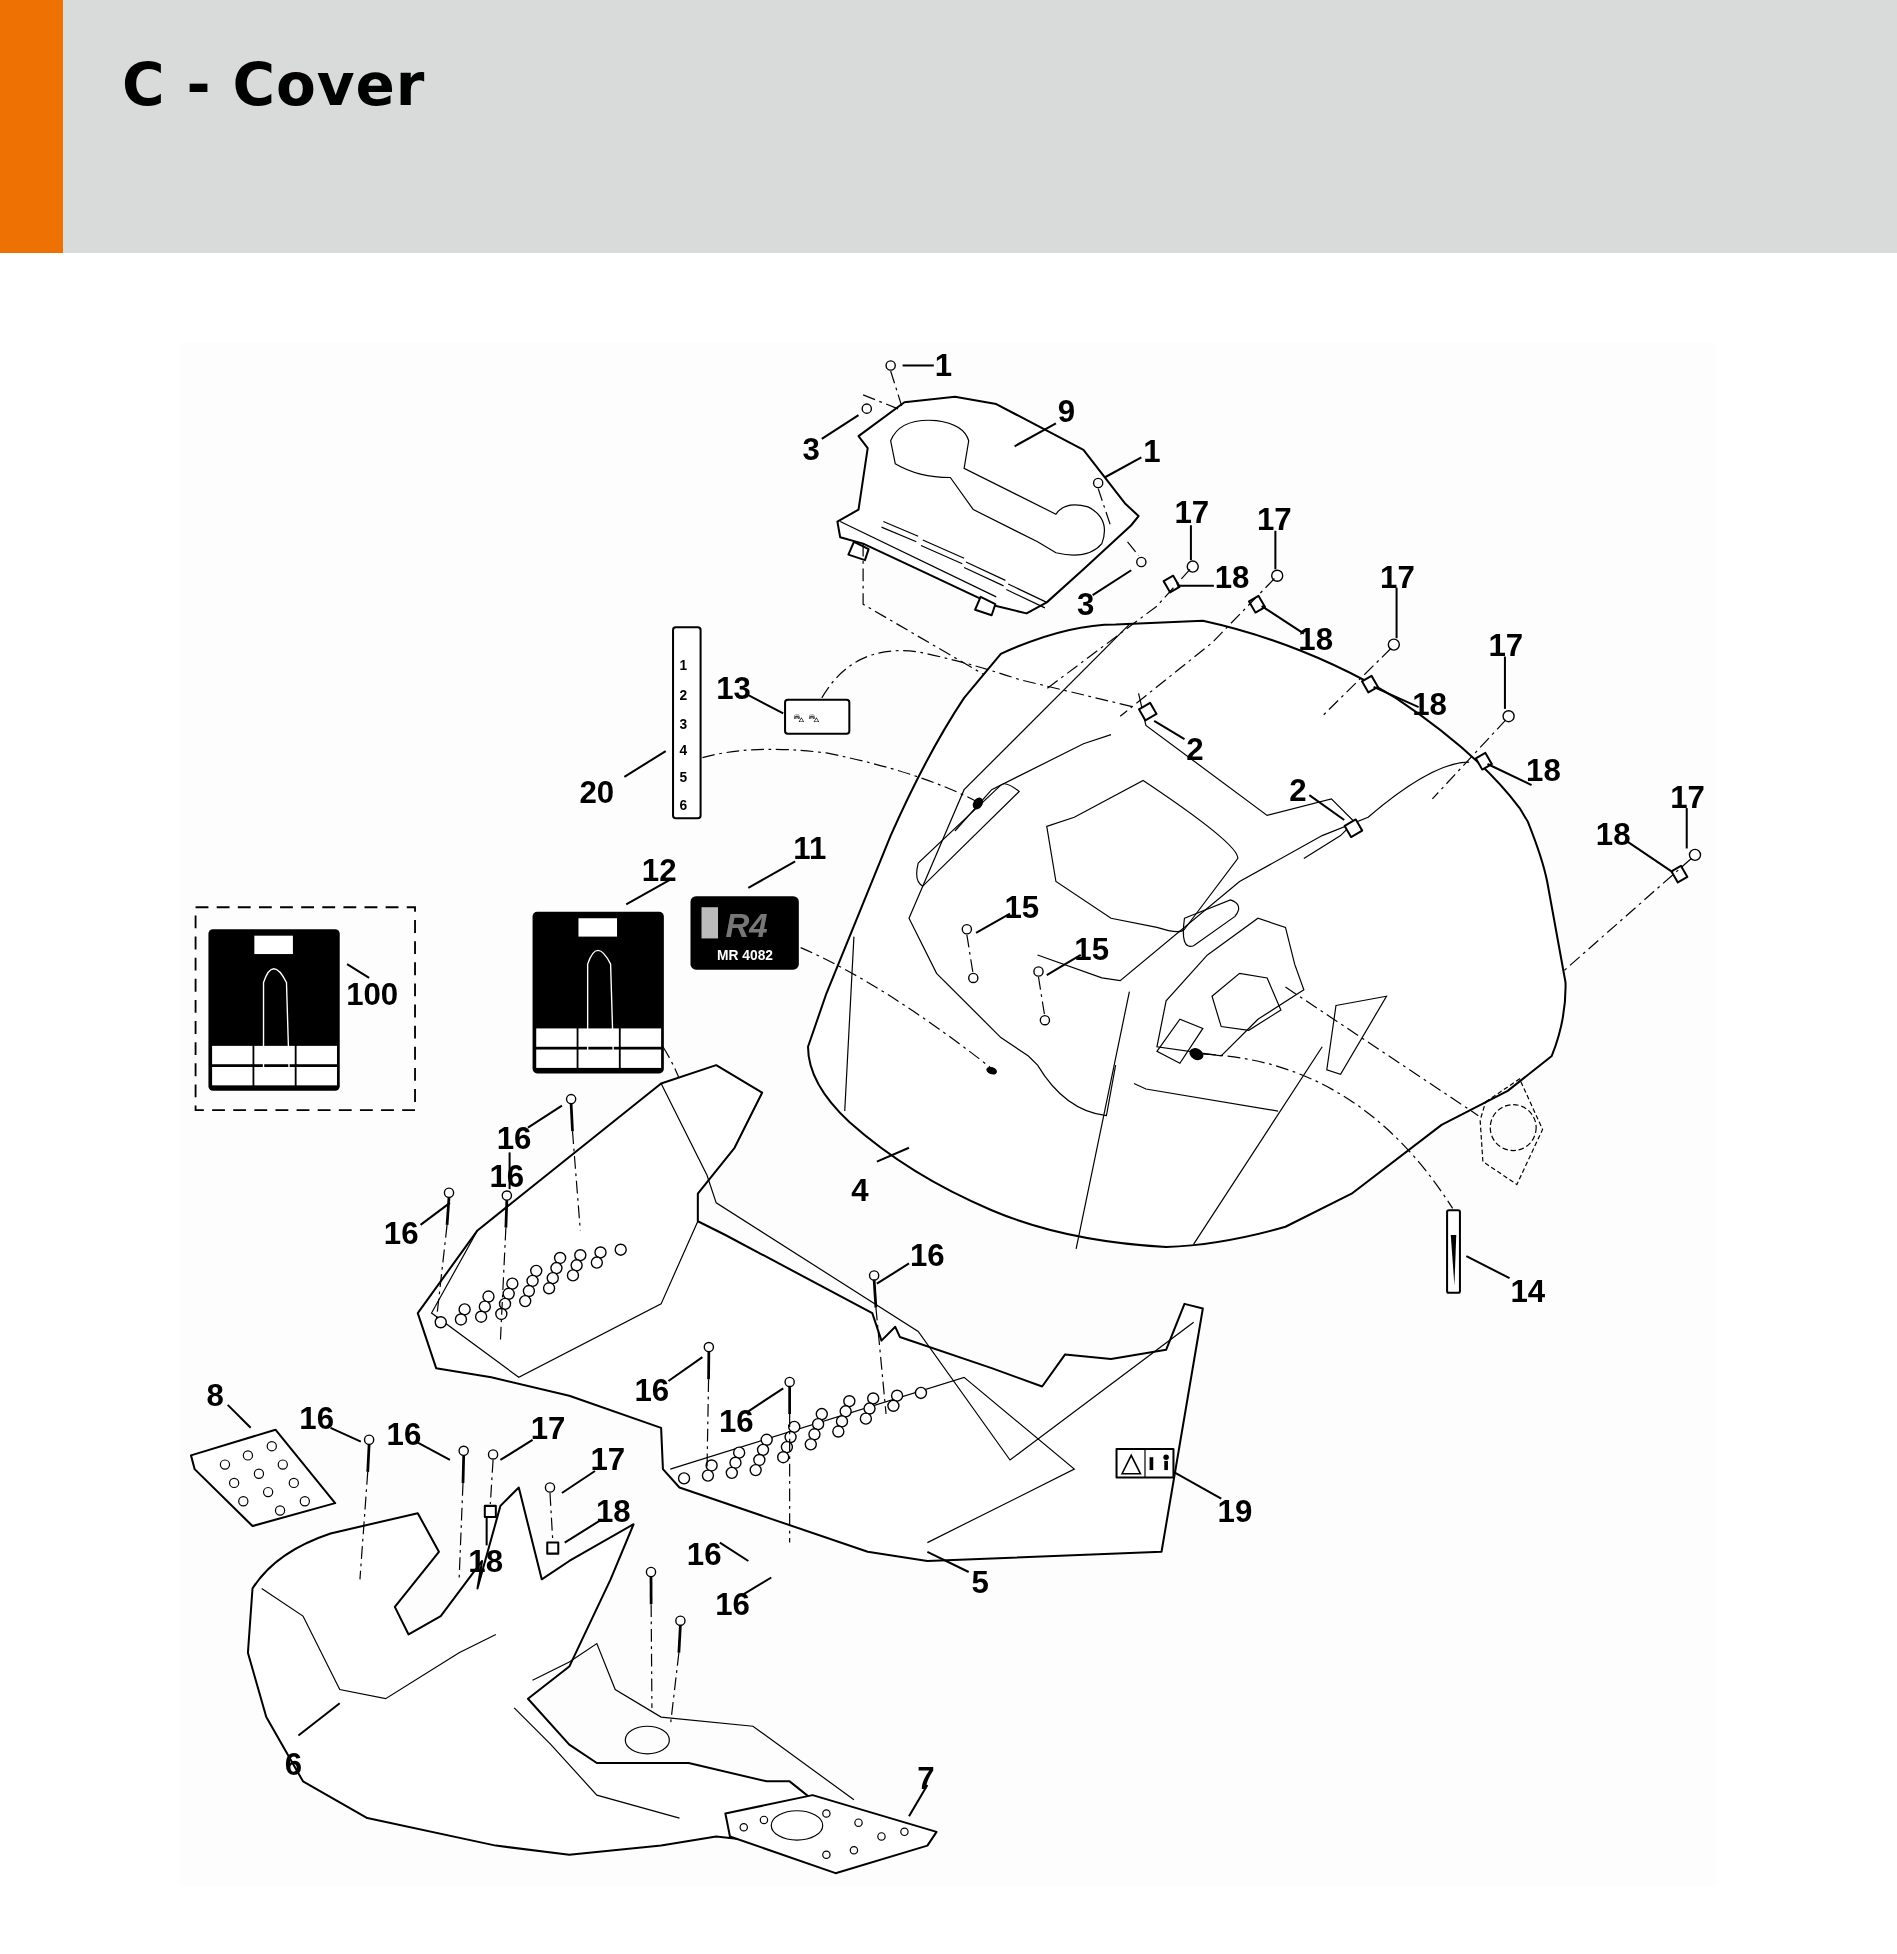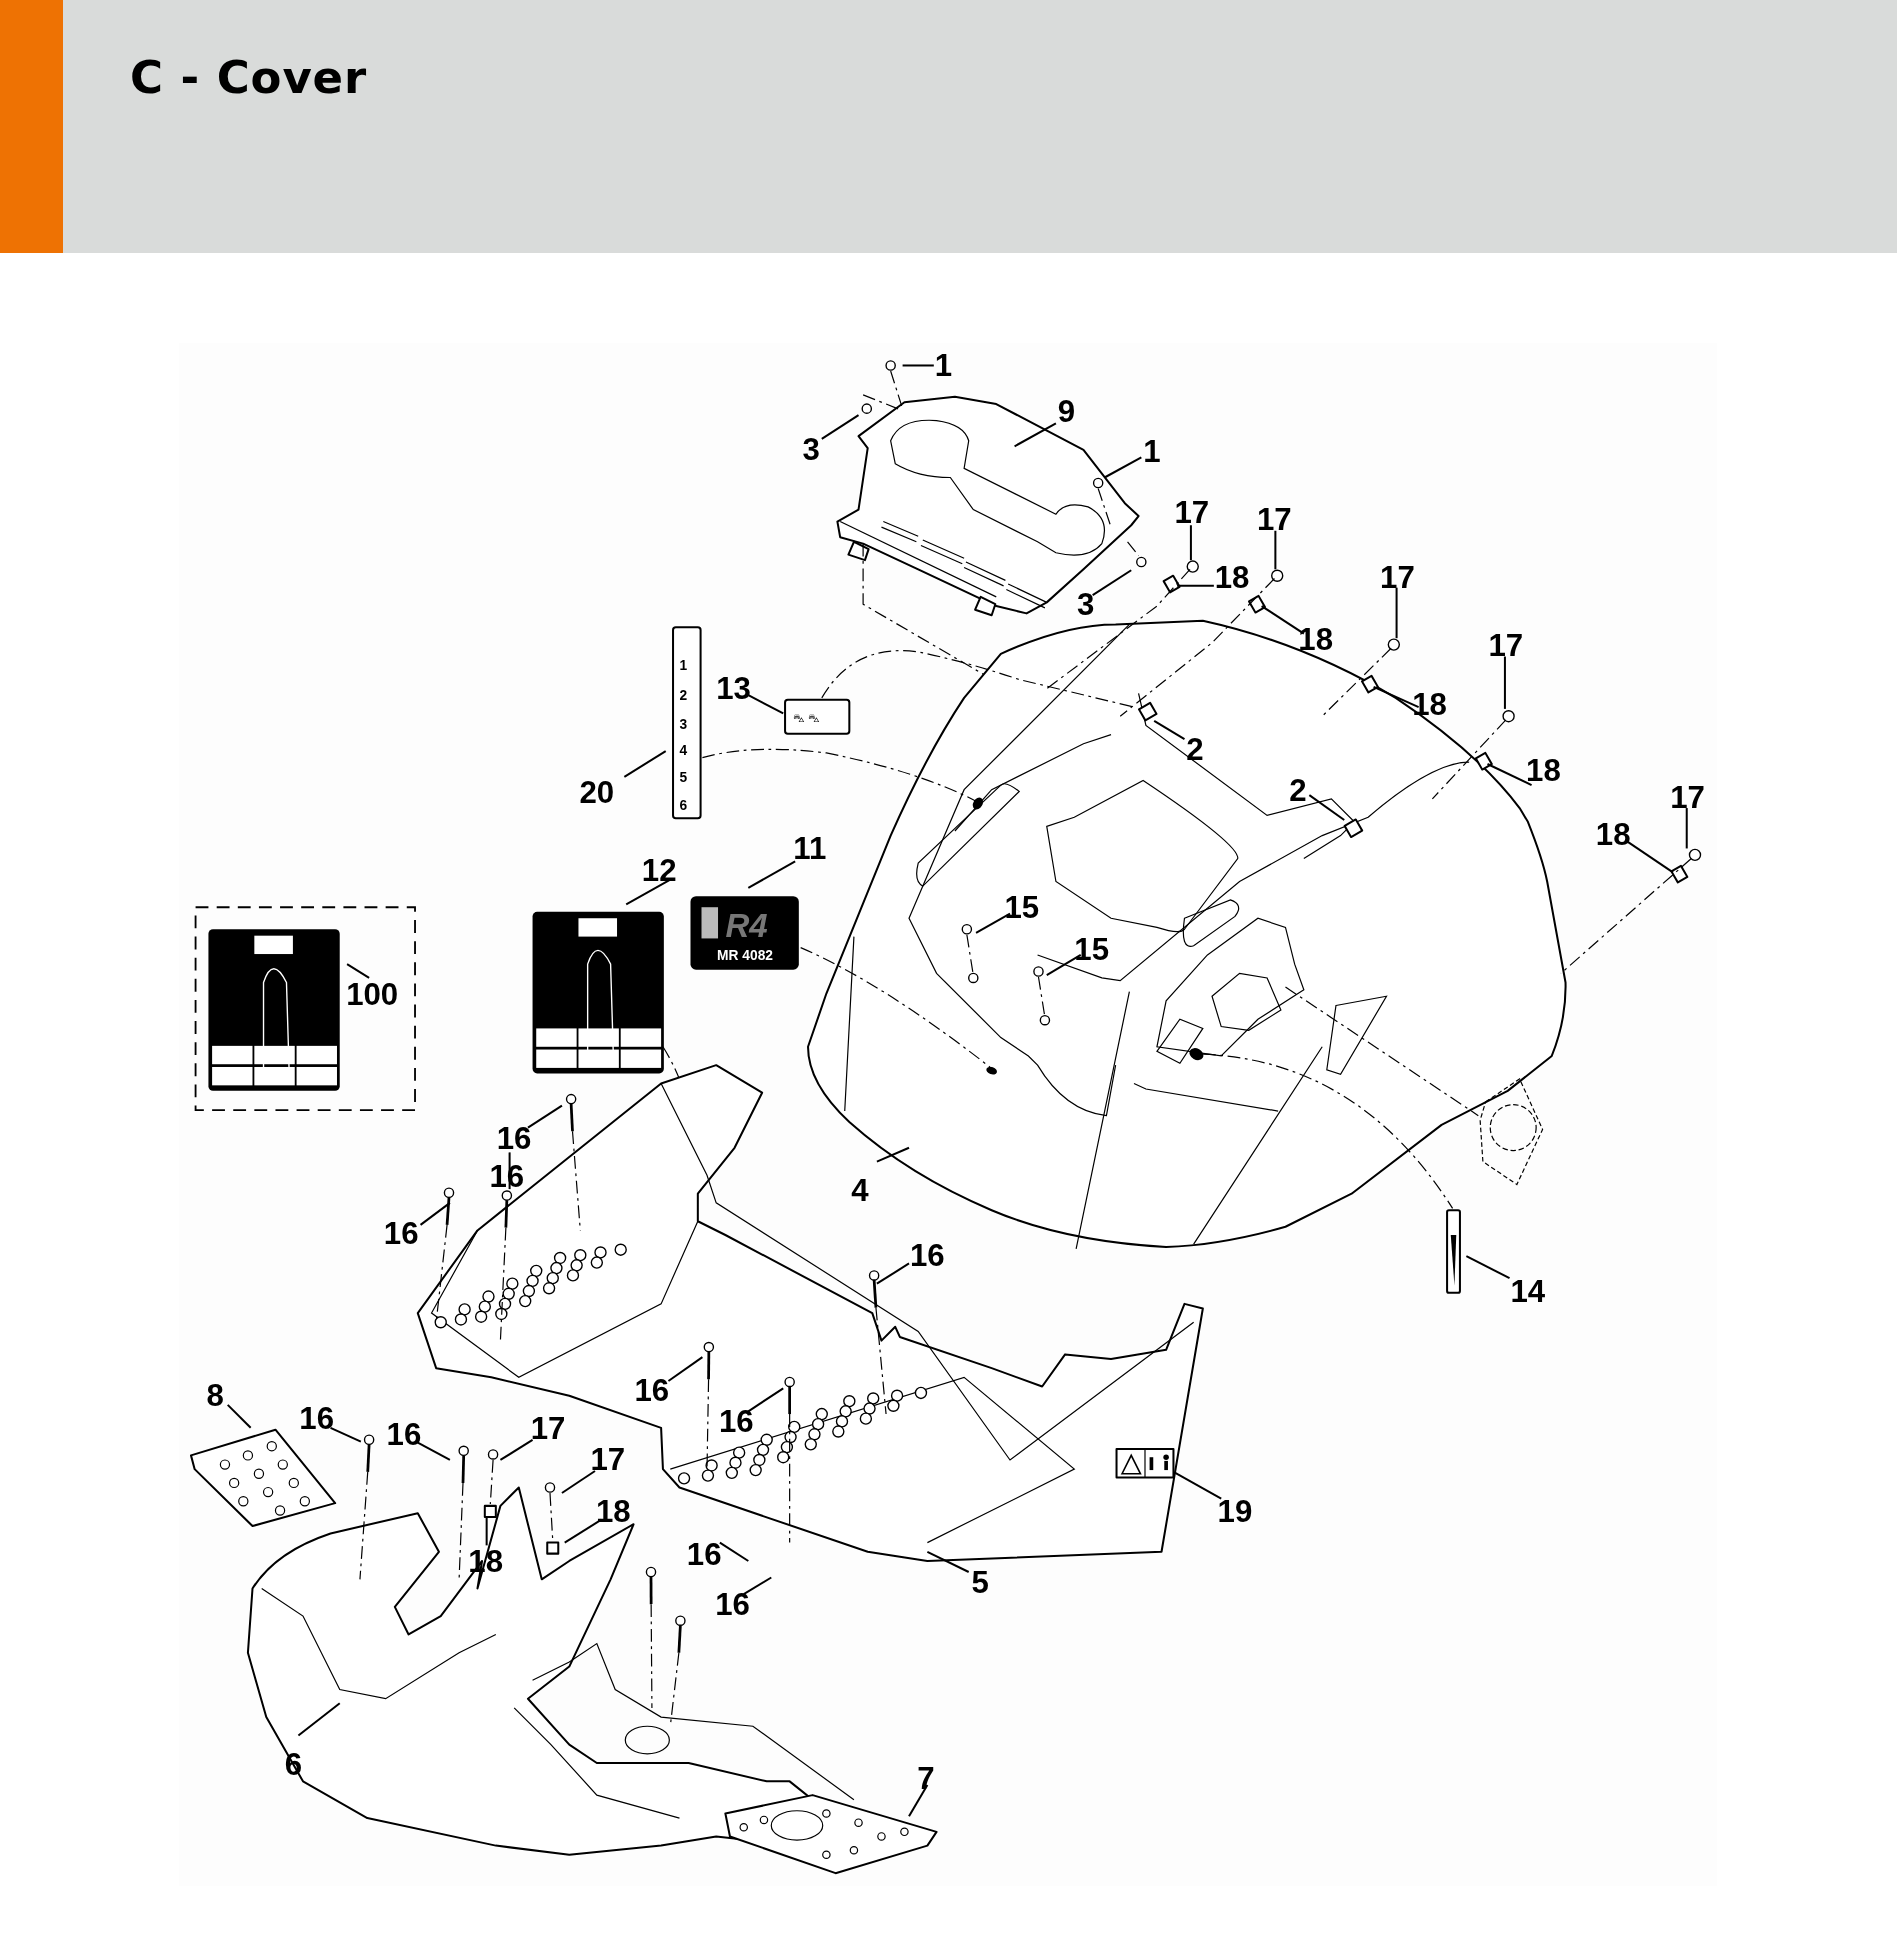--- a/index.html
+++ b/index.html
@@ -1,19 +1,19 @@
 <!DOCTYPE html>
 <html style="font-size:14.7px"><head>
 <meta charset="utf-8">
 <style>
   html, body { margin:0; padding:0; background:#ffffff; }
   body { width:1897px; height:1954px; position:relative; overflow:hidden; font-family:"Liberation Sans", sans-serif; }
   .header { position:absolute; left:0; top:0; width:1897px; height:253px; background:#d9dbda; }
   .accent { position:absolute; left:0; top:0; width:63px; height:253px; }
-  .title { position:absolute; left:130px; top:51px; font-family:"DejaVu Sans", sans-serif; font-weight:bold; font-size:45px; color:#000; letter-spacing:0.9px;text-align:center; }
+  .title { position:absolute; left:122px; top:51px; font-family:"DejaVu Sans", sans-serif; font-weight:bold; font-size:58px; color:#000; letter-spacing:0.9px;text-align:center; }
   .canvas { position:absolute; left:179px; top:343px; width:1538px; height:1543px; background:#fdfdfd; }
   svg.drawing { position:absolute; left:0; top:0; width:1897px; height:1954px; }
   .callout { font-family:"Liberation Sans", sans-serif; font-weight:bold; font-size:34px; fill:#000; }
   .part { fill:#ffffff; stroke:#000; stroke-width:2.2; stroke-linejoin:round; }
   .thin { fill:none; stroke:#000; stroke-width:1.3; }
   .leader { stroke:#000; stroke-width:2.2; fill:none; }
   .dash { stroke:#000; stroke-width:1.3; fill:none; stroke-dasharray:14 5 3 5; }
   .dashbox { stroke:#000; stroke-width:2; fill:none; stroke-dasharray:14 9; }
   .hole { fill:#fff; stroke:#000; stroke-width:1.5; }
   .blk { fill:#000; }

